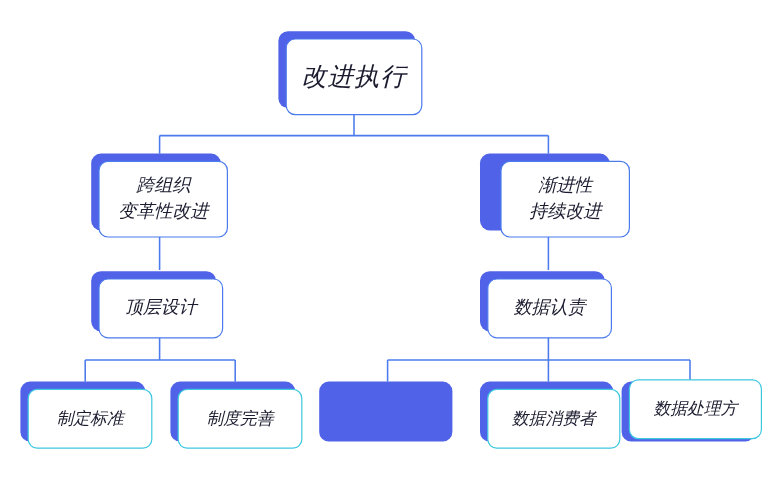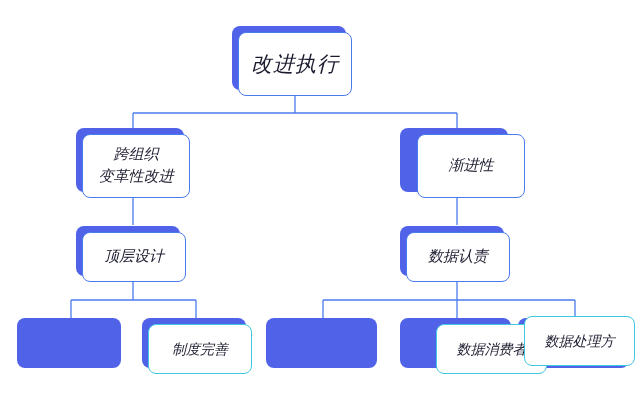--- a/index.html
+++ b/index.html
@@ -113,37 +113,41 @@
     <span class="ln">改进执行</span>
   </div>
 
   <div class="node lvl2" style="left:82px; top:134px; width:108px; height:64px;">
     <span class="ln">跨组织</span>
     <span class="ln">变革性改进</span>
   </div>
 
   <div class="node lvl2" style="left:417px; top:134px; width:108px; height:64px;">
     <span class="ln">渐进性</span>
+    <span class="ln">持续改进</span>
   </div>
 
   <div class="node lvl3" style="left:82px; top:232px; width:104px; height:50px;">
     <span class="ln">顶层设计</span>
   </div>
 
   <div class="node lvl3" style="left:406px; top:232px; width:104px; height:50px;">
     <span class="ln">数据认责</span>
   </div>
 
+  <div class="node leaf" style="left:23px; top:324px; width:104px; height:50px;">
+    <span class="ln">制定标准</span>
+  </div>
 
   <div class="node leaf" style="left:148px; top:324px; width:104px; height:50px;">
     <span class="ln">制度完善</span>
   </div>
 
 
-  <div class="node leaf" style="left:406px; top:324px; width:111px; height:50px;margin-left:30px;">
+  <div class="node leaf" style="left:406px; top:324px; width:111px; height:50px;">
     <span class="ln">数据消费者</span>
   </div>
 
   <div class="node leaf" style="left:524px; top:316px; width:111px; height:50px;">
     <span class="ln">数据处理方</span>
   </div>
 
 </div>
 
 </body></html>

